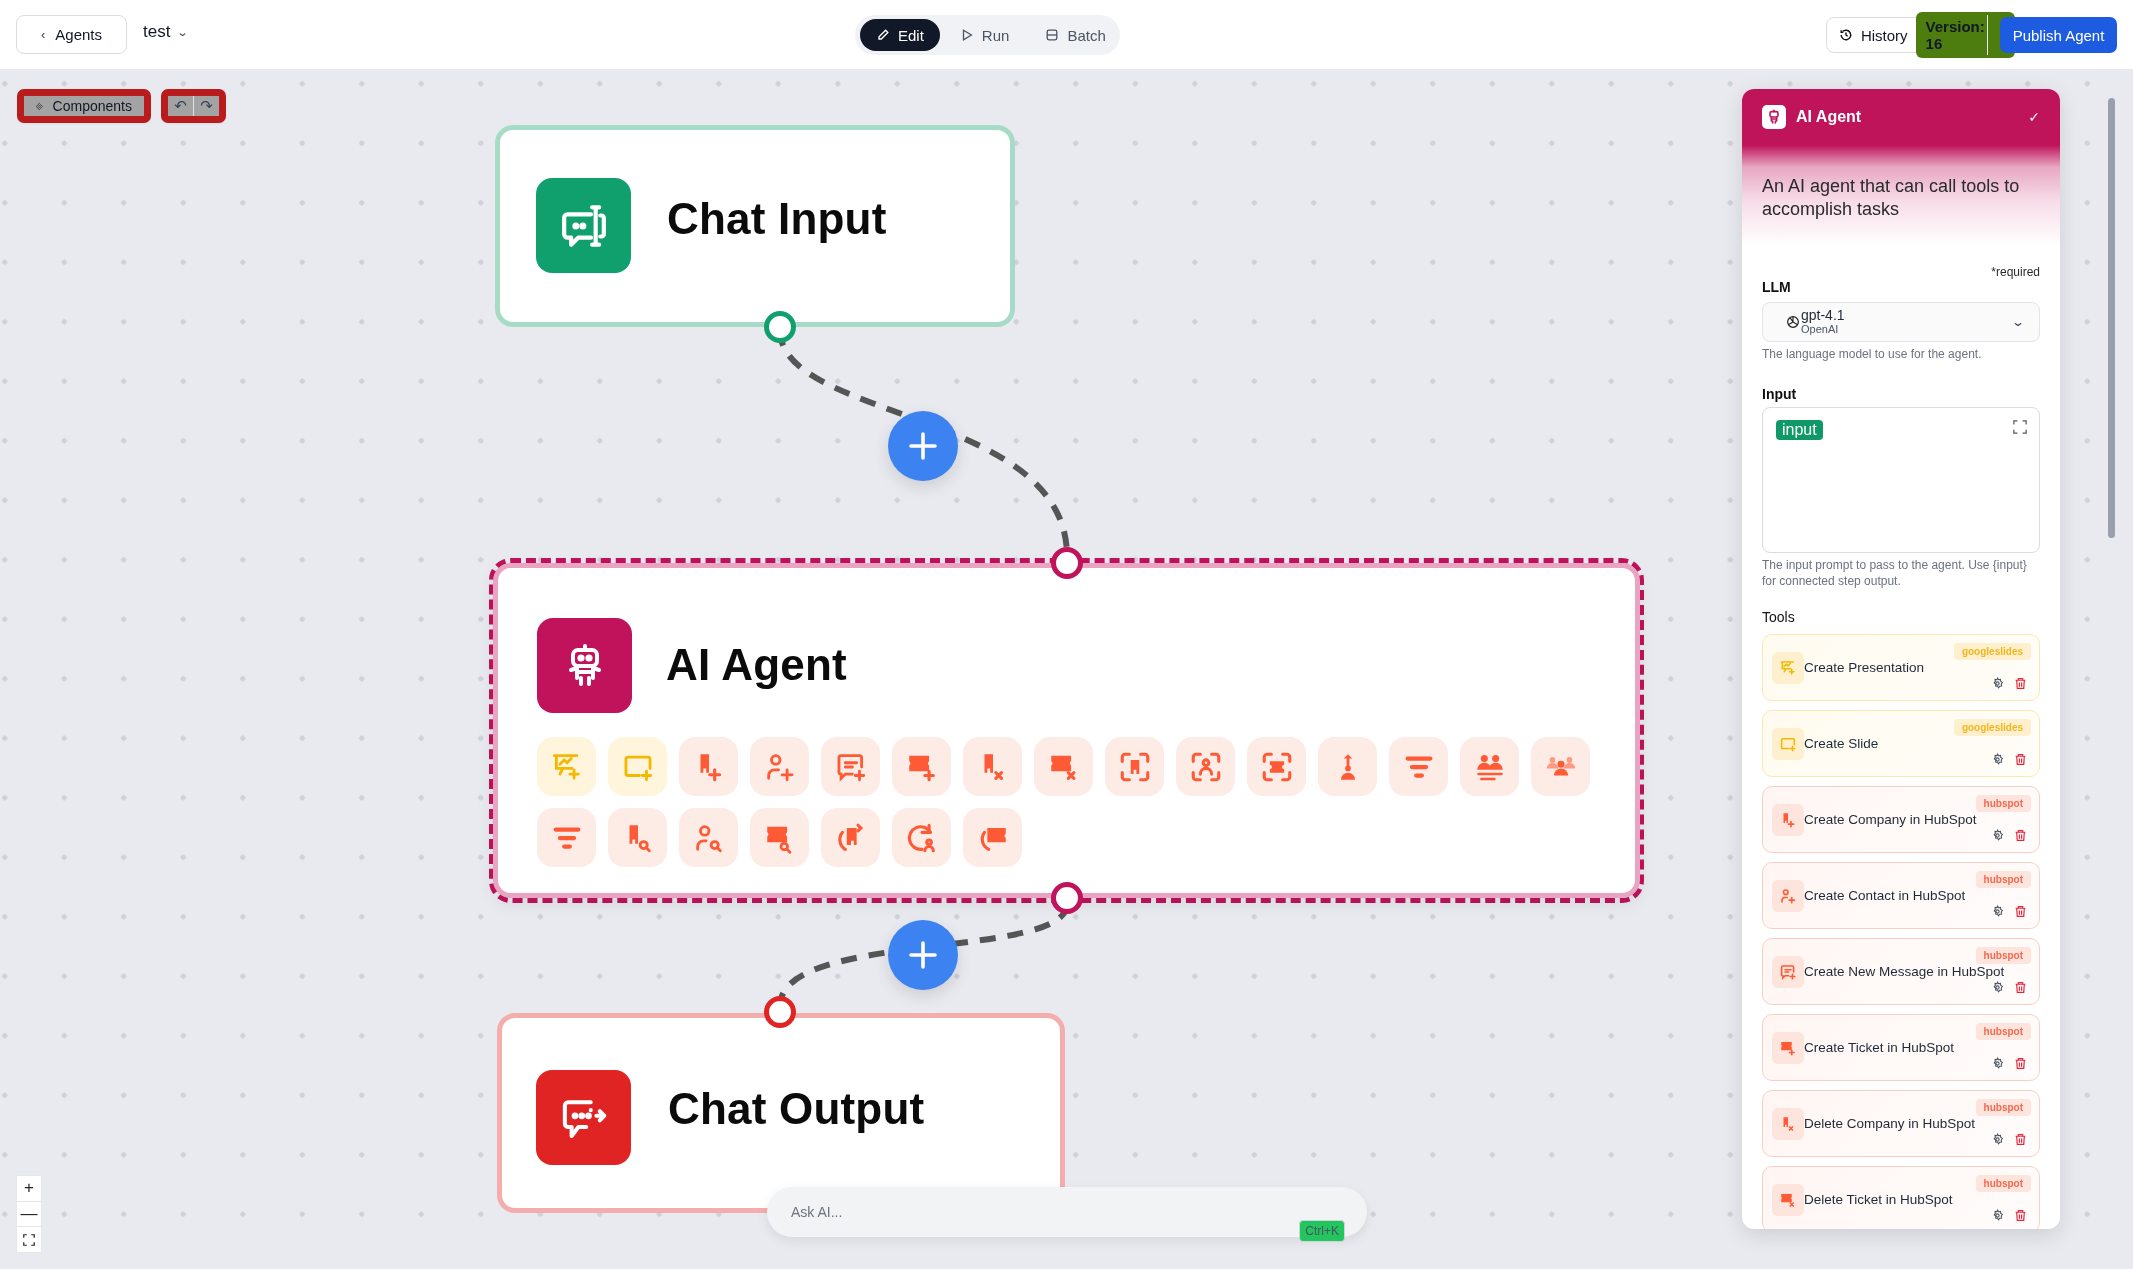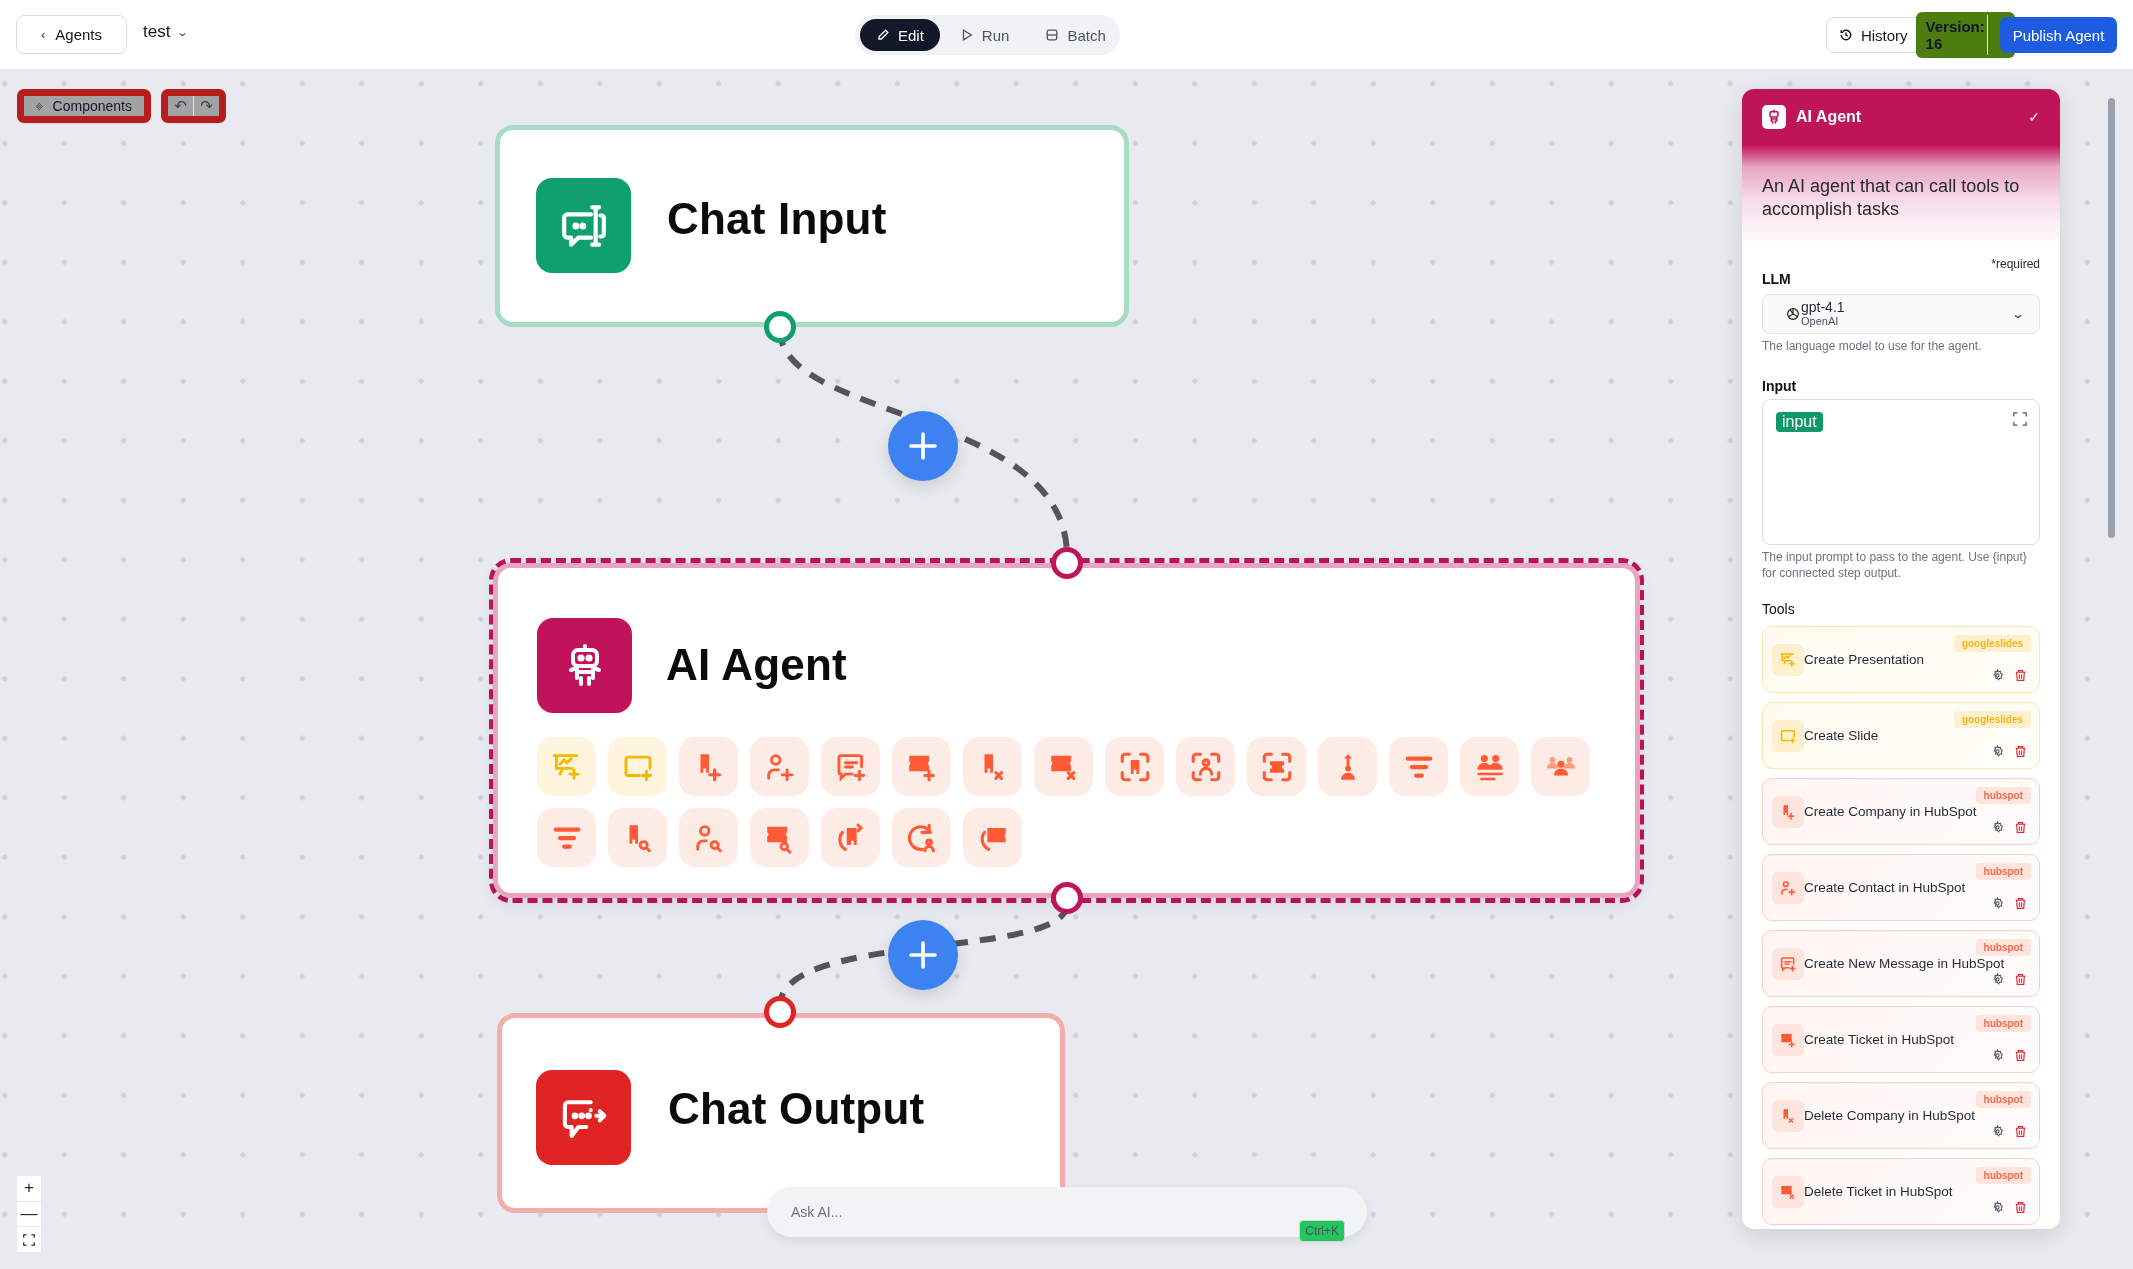--- a/index.html
+++ b/index.html
@@ -25,21 +25,21 @@
   .canvas { position: absolute; left: 0; top: 71px; width: 2133px; height: 1198px; background-color: #e9eaef; background-image: radial-gradient(circle, #cfd1d8 2.4px, transparent 2.8px); background-size: 59.5px 59.5px; background-position: -25px -17px; }
   .toolbar-btn { position: absolute; top: 89px; height: 34px; background: #a3a3a3; border: 7px solid #b91c1c; border-radius: 7px; display: flex; align-items: center; font-size: 14px; box-shadow: 0 1px 2px rgba(0,0,0,.05); }
   .components-btn { left: 17px; width: 134px; padding: 0 12px; gap: 10px; }
   .undo-group { left: 161px; width: 65px; }
   .undo-group span { flex: 1; text-align: center; font-size: 15px; color: #374151; height: 100%; display: flex; align-items: center; justify-content: center; }
   .undo-group span + span { border-left: 1px solid #e1e3e8; }
 
   .node { position: absolute; background: #fff; border-radius: 18px; }
   .node-icon { position: absolute; width: 95px; height: 95px; border-radius: 16px; display: flex; align-items: center; justify-content: center; }
   .node-title { position: absolute; font-size: 44px; font-weight: bold; color: #0b0b0b; letter-spacing: 0.2px; }
-  .chat-input-node { left: 495px; top: 125px; width: 634px; height: 202px; border: 5px solid #a6dcc6; }
+  .chat-input-node { left: 495px; top: 125px; width: 520px; height: 202px; border: 5px solid #a6dcc6; }
   .agent-node { left: 493px; top: 563px; width: 1147px; height: 335px; border: 5px solid #e8a4c1; box-shadow: 0 6px 18px rgba(0,0,0,.08); }
   .agent-dash { position: absolute; left: 489px; top: 558px; width: 1155px; height: 345px; border: 5px dashed #c0135b; border-radius: 22px; pointer-events: none; }
   .chat-output-node { left: 497px; top: 1013px; width: 568px; height: 200px; border: 5px solid #f3adad; }
 
   .tool-grid { position: absolute; left: 39px; top: 169px; display: grid; grid-template-columns: repeat(15, 59px); column-gap: 12px; row-gap: 12px; }
   .tool-chip { width: 59px; height: 59px; border-radius: 16px; display: flex; align-items: center; justify-content: center; }
   .tool-chip.yellow { background: #fef5dc; }
   .tool-chip.orange { background: #fdebe5; }
   .tool-chip svg { width: 34px; height: 34px; }
 
@@ -57,21 +57,21 @@
   .kbd { border: 1px solid #d1d5db; background: #22c55e; border-radius: 4px; font-size: 12px; padding: 3px 5px; color: #4b5563; margin-top: 37px; }
 
   
   .panel { position: absolute; left: 1742px; top: 89px; width: 318px; height: 1140px; background: #fff; border-radius: 12px; box-shadow: 0 6px 22px rgba(0,0,0,.12); overflow: hidden; }
   .panel-header { height: 56px; background: #bf135a; display: flex; align-items: center; padding: 0 20px 0 20px; gap: 10px; color: #fff; }
   .panel-header .logo { width: 24px; height: 24px; border-radius: 5px; background: #fff; display: flex; align-items: center; justify-content: center; }
   .panel-header .ptitle { font-size: 16px; font-weight: bold; }
   .panel-header .check { margin-left: auto; font-size: 14px; }
   .panel-desc { background: linear-gradient(#bf135a 0px, #e7a7c2 22px, #f7dbe7 55px, #fff 100px); padding: 30px 20px 24px 20px; font-size: 18px; line-height: 23px; color: #2a2a2a; height: 110px; }
   .panel-body { padding: 0 20px 0 20px; }
-  .required { text-align: right; font-size: 12px; color: #2b2b2b; margin-top: 2px; }
+  .required { text-align: right; font-size: 12px; color: #2b2b2b; margin-top: 10px; }
   .field-label { font-size: 14px; font-weight: bold; color: #111; margin-top: 0; }
   .llm-select { margin-top: 7px; height: 40px; border: 1px solid #e2e4e8; border-radius: 8px; background: #fafafb; display: flex; align-items: center; padding: 0 16px 0 22px; gap: 0; }
   .llm-select .names { display: flex; flex-direction: column; line-height: 13px; }
   .llm-select .model { font-size: 14px; color: #1f2937; }
   .llm-select .provider { font-size: 11px; color: #4b5563; margin-top: 1px; }
   .llm-select .chev { margin-left: auto; font-size: 12px; color: #374151; transform: scaleX(1.4); }
   .hint { font-size: 12px; color: #6b7280; margin-top: 4px; line-height: 16px; }
   .input-area { margin-top: 5px; height: 146px; border: 1px solid #d9dce1; border-radius: 8px; position: relative; padding: 12px; }
   .input-tag { display: inline-block; background: #109968; color: #fff; font-size: 16px; padding: 1px 6px; border-radius: 4px; margin-left: 1px; }
   .expand-icon { position: absolute; right: 12px; top: 12px; width: 14px; height: 14px; }

